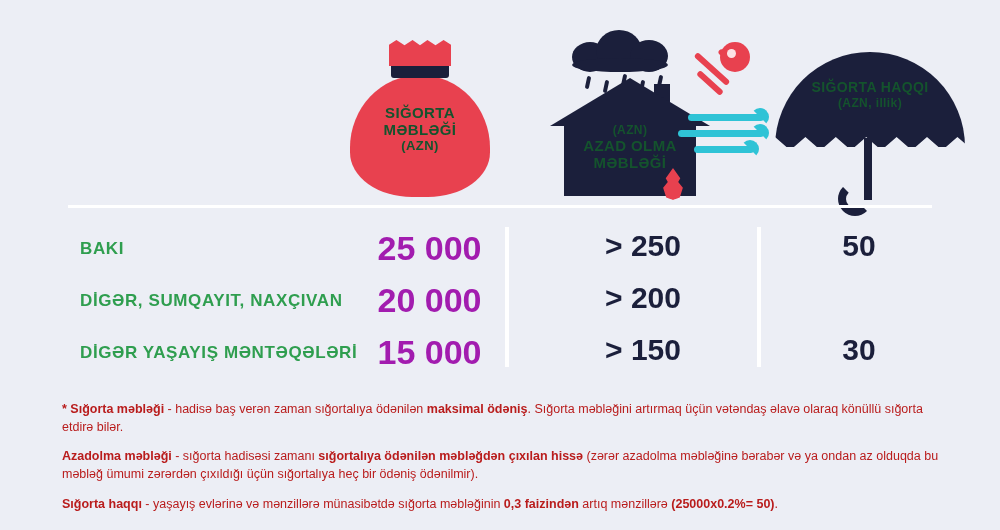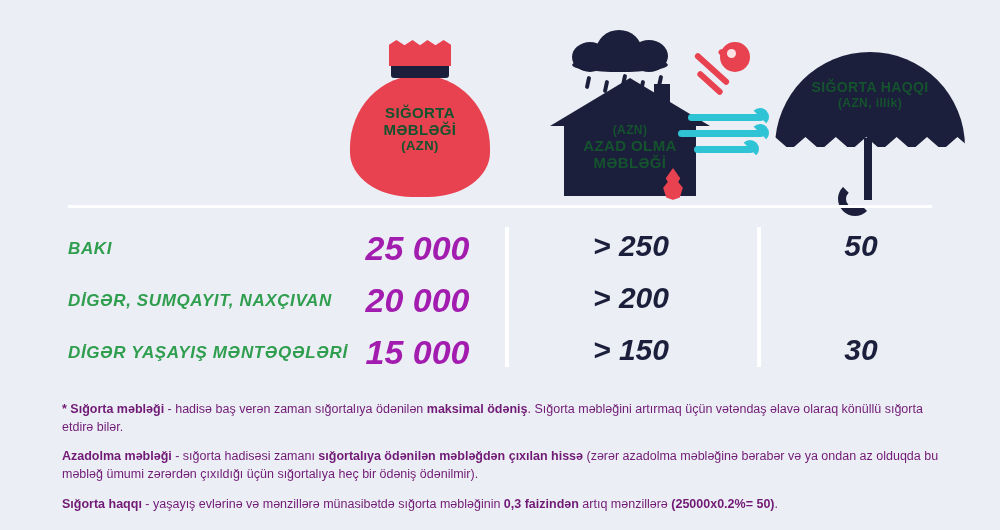--- a/index.html
+++ b/index.html
@@ -117,35 +117,35 @@
   .umb-text{position:absolute;left:0;top:38px;width:200px;font-size:14px;}
   .umb-text .small{font-size:12px;font-weight:bold;display:block;margin-top:1px;}
 
   
   .table{position:absolute;left:0;top:205px;width:1000px;}
   .hrule{position:absolute;left:68px;top:0;width:864px;height:3px;background:#ffffff;}
   .vrule{position:absolute;top:22px;width:4px;height:140px;background:#ffffff;}
   .v1{left:505px;}
   .v2{left:757px;}
 
-  .row{position:absolute;left:0;width:824px;height:52px;font-style:italic;}
+  .row{position:absolute;left:12px;width:824px;height:52px;}
   .r1{top:24px;}
   .r2{top:76px;}
   .r3{top:128px;}
 
   .cell-label{
     position:absolute;left:68px;top:10px;
     color:#2f9e4f;font-weight:bold;font-size:17px;letter-spacing:.6px;
   }
   .cell-a{position:absolute;left:330px;width:175px;text-align:center;font-size:34px;font-weight:bold;color:#a21caf;}
   .cell-b{position:absolute;left:505px;width:252px;text-align:center;font-size:30px;font-weight:bold;color:#1b1f3b;}
-  .cell-c{position:absolute;left:757px;width:180px;text-align:center;font-size:30px;font-weight:bold;color:#1b1f3b;margin-left:14px;}
-
-  
-  .notes{position:absolute;left:62px;top:400px;width:880px;color:#701a75;font-size:12.5px;line-height:1.45;}
+  .cell-c{position:absolute;left:757px;width:180px;text-align:center;font-size:30px;font-weight:bold;color:#1b1f3b;}
+
+  
+  .notes{position:absolute;left:62px;top:400px;width:880px;color:#b91c1c;font-size:12.5px;line-height:1.45;}
   .notes p{margin:0 0 11px 0;}
   .notes b{font-weight:bold;}
 </style>
 </head>
 <body>
 
 <div class="page">
 
   <div class="icons">
 

